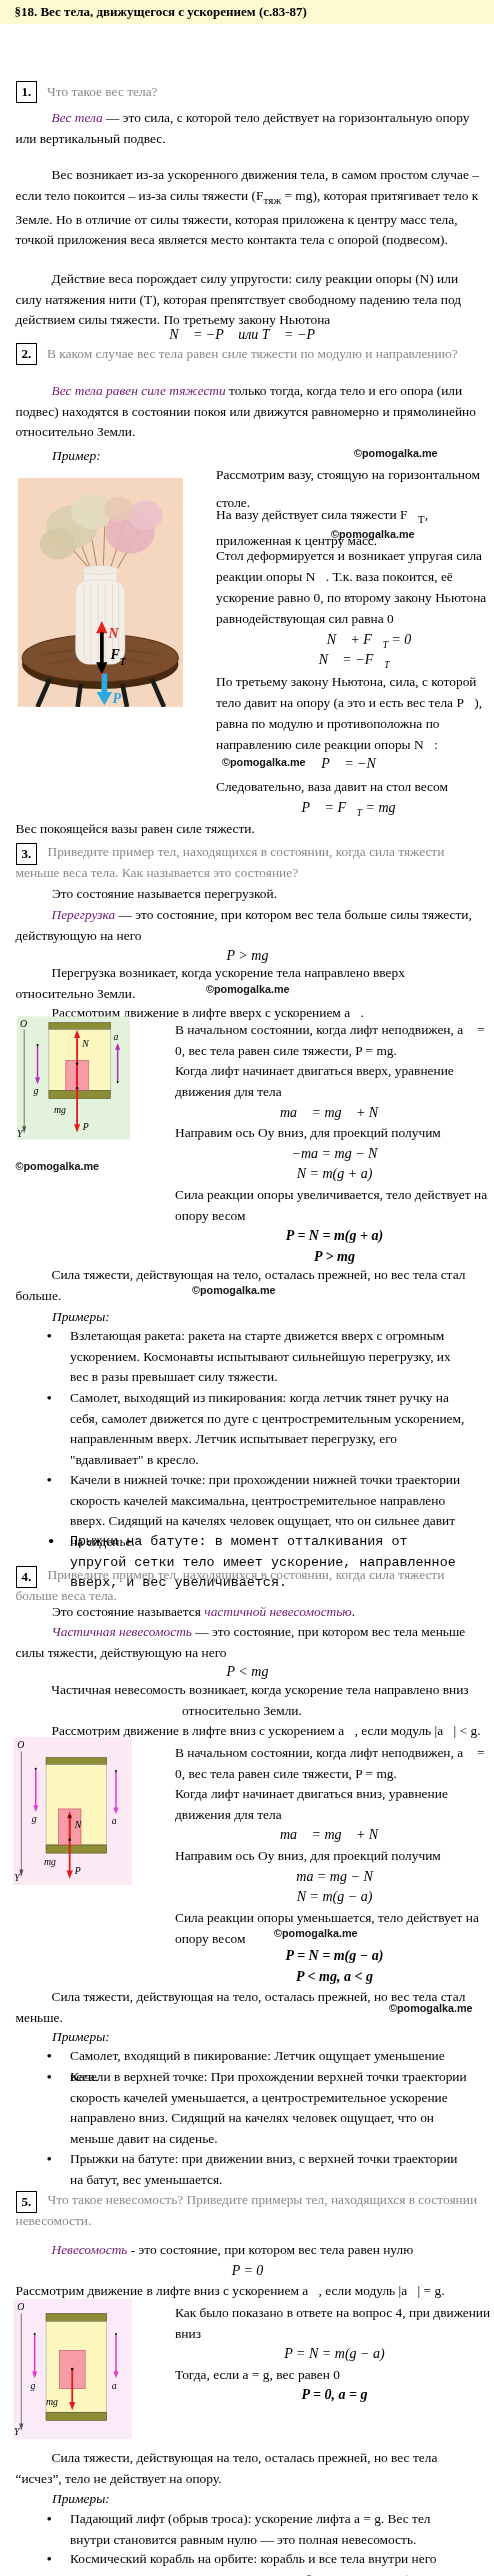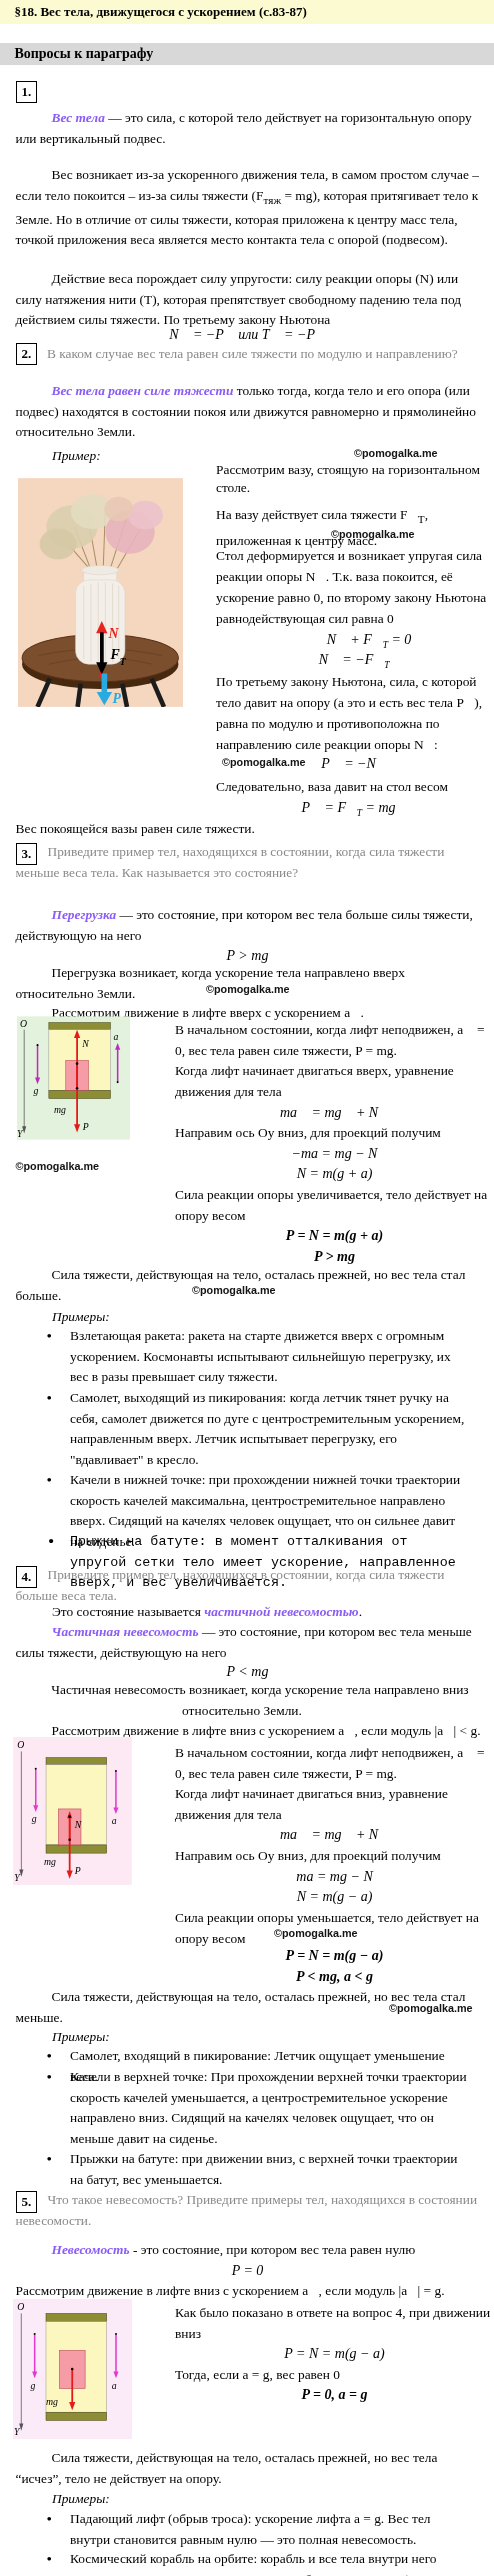--- a/index.html
+++ b/index.html
@@ -10,46 +10,44 @@
   .band-yellow{background:#fcfad1;height:24px;}
   .band-grey{background:#d8d8d8;height:21.6px;}
   .title{font-size:13px;font-weight:bold;line-height:24px;padding-left:14.4px;}
   .bandtxt{font-size:14px;font-weight:bold;line-height:21.6px;padding-left:14.4px;}
   .para{font-size:13.4px;line-height:20.6px;}
   .indent{text-indent:36px;}
   .qind{text-indent:32px;}
   .grey{color:#8a8a8a;}
   .it{font-style:italic;}
   .b{font-weight:bold;}
-  .term{color:#8b5cf6;font-weight:bold;font-style:italic;}
+  .term{color:#701a75;font-weight:normal;font-style:italic;}
   .qnum{position:absolute;border:1.5px solid #000;width:19.6px;height:19.6px;text-align:center;
         font-weight:bold;font-size:13px;line-height:19.6px;background:#fff;}
   .formula{font-size:14px;font-style:italic;text-align:center;line-height:20.6px;}
   .formula sub{font-size:9.3px;}
   .wm{position:absolute;font-family:"Liberation Sans",sans-serif;font-weight:bold;
       font-size:10.8px;color:#141414;white-space:nowrap;}
   .bullet{position:absolute;left:31px;width:438px;padding-left:39px;font-size:13.4px;line-height:20.6px;box-sizing:border-box;}
   .bullet::before{content:"\2022";position:absolute;left:15.5px;font-size:15.5px;}
   svg text{font-family:"Liberation Serif",serif;}
   .svglab{font-style:italic;font-size:19px;}
 </style>
 </head>
 <body>
 
 <div id="page">
 
   <div class="band band-yellow" style="top:0;">
     <div class="title">§18. Вес тела, движущегося с ускорением (с.83-87)</div>
   </div>
 
-  <div class="band band-grey" style="top:43px;">
-    <div class="bandtxt">Вопросы к параграфу</div>
-  </div>
 
   <div class="qnum" style="left:15.5px;top:81px;">1.</div>
+  <div class="abs para grey" style="left:47px;top:82px;width:433px;">Что такое вес тела?</div>
   <p class="abs para indent" style="left:15.5px;top:108px;width:464px;margin:0;">
     <span class="term">Вес тела</span><span> — это сила, с которой тело действует на горизонтальную опору или вертикальный подвес.</span>
   </p>
 
   <div class="abs para indent" style="left:15.5px;top:165px;width:466px;">Вес возникает из-за ускоренного движения тела, в самом простом случае – если тело покоится – из-за силы тяжести (F<sub>тяж</sub> = mg), которая притягивает тело к Земле. Но в отличие от силы тяжести, которая приложена к центру масс тела, точкой приложения веса является место контакта тела с опорой (подвесом).</div>
   <div class="abs para indent" style="left:15.5px;top:269px;width:466px;">Действие веса порождает силу упругости: силу реакции опоры (N) или силу натяжения нити (Т), которая препятствует свободному падению тела под действием силы тяжести. По третьему закону Ньютона</div>
   <div class="abs formula" style="left:15.5px;top:325px;width:464px;">N⃗ = −P⃗  или  T⃗ = −P⃗</div>
 
   <div class="qnum" style="left:15.5px;top:343px;">2.</div>
   <div class="abs para grey" style="left:47px;top:344px;width:433px;">В каком случае вес тела равен силе тяжести по модулю и направлению?</div>
@@ -100,36 +98,37 @@
     <line x1="163" y1="300" x2="163" y2="364" stroke="#000000" stroke-width="7"></line>
     <polygon points="163,382 152,358 174,358" fill="#000000"></polygon>
     <line x1="168" y1="380" x2="168" y2="420" stroke="#29abe2" stroke-width="11"></line>
     <polygon points="168,442 153,416 183,416" fill="#29abe2"></polygon>
     <text x="176" y="312" fill="#e8221e" font-size="27" font-weight="bold" font-style="italic">N</text>
     <text x="180" y="352" fill="#000" font-size="27" font-weight="bold" font-style="italic">F</text>
     <text x="198" y="364" fill="#000" font-size="19" font-weight="bold" font-style="italic">Т</text>
     <text x="184" y="438" fill="#29abe2" font-size="27" font-weight="bold" font-style="italic">P</text>
   </svg>
 
-  <div class="abs para" style="left:216px;top:461px;width:276px;line-height:18px;">Рассмотрим вазу, стоящую на горизонтальном столе.</div>
+  <div class="abs para" style="left:216px;top:461px;width:276px;line-height:28px;">Рассмотрим вазу, стоящую на горизонтальном столе.</div>
   <div class="abs para" style="left:216px;top:504px;width:276px;line-height:21px;">На вазу действует сила тяжести F⃗<sub>Т</sub>, приложенная к центру масс.</div>
   <div class="wm" style="left:331px;top:528px;">©pomogalka.me</div>
   <div class="abs para" style="left:216px;top:545px;width:276px;line-height:21px;">Стол деформируется и возникает упругая сила реакции опоры N⃗. Т.к. ваза покоится, её ускорение равно 0, по второму закону Ньютона равнодействующая сил равна 0</div>
   <div class="abs formula" style="left:231px;top:630px;width:276px;">N⃗ + F⃗<sub>Т</sub> = 0</div>
   <div class="abs formula" style="left:216px;top:650px;width:276px;">N⃗ = −F⃗<sub>Т</sub></div>
   <div class="abs para" style="left:216px;top:671px;width:276px;line-height:21px;">По третьему закону Ньютона, сила, с которой тело давит на опору (а это и есть вес тела P⃗), равна по модулю и противоположна по направлению силе реакции опоры N⃗:</div>
   <div class="wm" style="left:222px;top:756px;">©pomogalka.me</div>
   <div class="abs formula" style="left:216px;top:754px;width:276px;">P⃗ = −N⃗</div>
   <div class="abs para" style="left:216px;top:776px;width:276px;line-height:21px;">Следовательно, ваза давит на стол весом</div>
   <div class="abs formula" style="left:216px;top:798px;width:276px;">P⃗ = F⃗<sub>Т</sub> = mg⃗</div>
 
   <div class="abs para" style="left:15.5px;top:819px;width:464px;">Вес покоящейся вазы равен силе тяжести.</div>
 
   <div class="qnum" style="left:15.5px;top:843px;">3.</div>
   <div class="abs para grey qind" style="left:15.5px;top:842px;width:469px;">Приведите пример тел, находящихся в состоянии, когда сила тяжести меньше веса тела. Как называется это состояние?</div>
+  <div class="abs para" style="left:52px;top:884px;width:433px;">Это состояние называется перегрузкой.</div>
   <p class="abs para indent" style="left:15.5px;top:905px;width:464px;margin:0;">
     <span class="term">Перегрузка</span><span> — это состояние, при котором вес тела больше силы тяжести, действующую на него</span>
   </p>
   <div class="abs formula" style="left:15.5px;top:946px;width:464px;">P &gt; mg</div>
   <div class="abs para indent" style="left:15.5px;top:963px;width:464px;">Перегрузка возникает, когда ускорение тела направлено вверх относительно Земли.</div>
   <div class="wm" style="left:206px;top:983px;">©pomogalka.me</div>
   <div class="abs para indent" style="left:15.5px;top:1003px;width:464px;">Рассмотрим движение в лифте вверх с ускорением a⃗.</div>
 
   <svg class="abs" style="left:17px;top:1016px;" width="113" height="124" viewBox="0 0 220 240">
     <rect width="220" height="240" fill="#e3f2dd"></rect>

